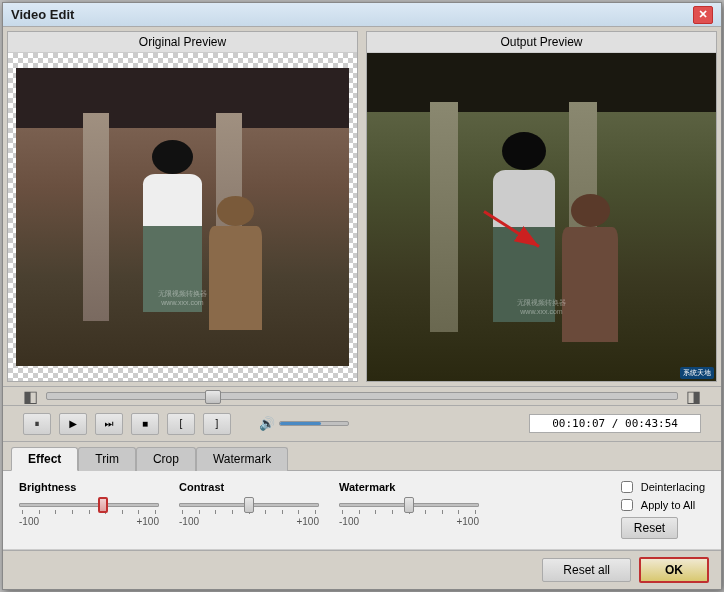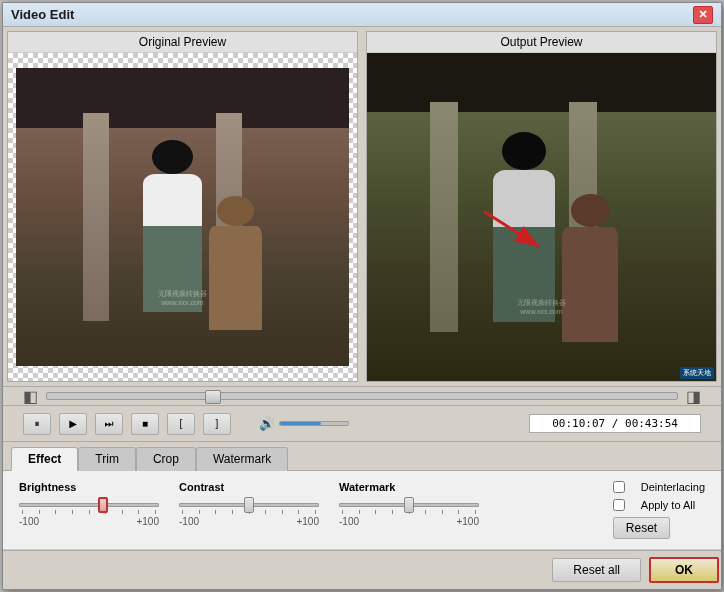--- a/index.html
+++ b/index.html
@@ -278,40 +278,40 @@
     }
     .right-controls {
       display: flex;
       flex-direction: column;
       gap: 6px;
       margin-left: auto;
     }
     .checkbox-row {
       display: flex;
       align-items: center;
-      gap: 16px;
+      gap: 8px;
       font-size: 11px;
     }
     .checkbox-row input[type=checkbox] {
       width: 12px;
       height: 12px;
     }
     .reset-btn {
       background: linear-gradient(180deg, #e8e8e8, #d0d0d0);
       border: 1px solid #aaa;
       padding: 3px 12px;
       cursor: pointer;
       font-size: 12px;
       border-radius: 2px;
       align-self: flex-start;
     }
     
     .bottom-bar {
       background: #d4d0c8;
-      padding: 6px 2px;
+      padding: 6px 12px;
       display: flex;
       justify-content: flex-end;
       align-items: center;
       gap: 8px;
       border-top: 1px solid #aaa;
     }
     .bottom-btn {
       background: linear-gradient(180deg, #e8e8e8, #d0d0d0);
       border: 1px solid #aaa;
       padding: 4px 20px;

